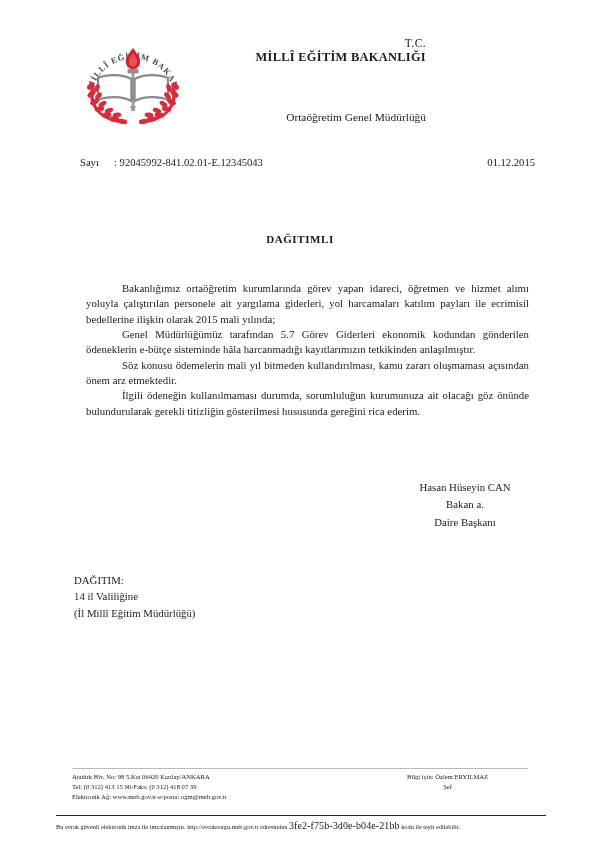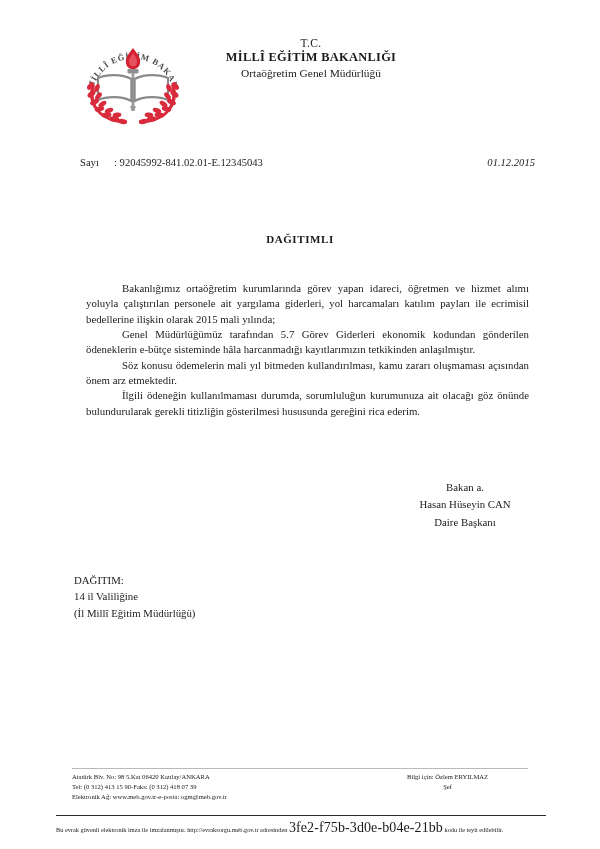--- a/index.html
+++ b/index.html
@@ -32,36 +32,37 @@
   }
   .logo-wrap {
     position: absolute;
     left: 74px; top: 4px;
     width: 118px; height: 104px;
   }
   .org-lines {
     position: absolute;
     left: 196px; top: 14px;
     width: 230px;
-    text-align: center;
+    text-align: right;
     line-height: 1.25;
   }
   .org-tc {
     font-size: 11.5px;
     letter-spacing: 0.4px;
   }
   .org-ministry {
     font-size: 12.4px;
     font-weight: bold;
     letter-spacing: 0.3px;
     white-space: nowrap;
   }
   .org-dept {
     font-size: 11.4px;
     white-space: nowrap;
+    margin-top: 44px;
   }
 
   
   .meta {
     position: absolute;
     left: 80px; top: 155px;
     width: 455px;
     font-size: 10.6px;
     line-height: 1.45;
   }
@@ -69,21 +70,21 @@
     position: relative;
     display: block;
     white-space: nowrap;
   }
   .meta-label {
     display: inline-block;
     width: 34px;
   }
   .meta-date {
     position: absolute;
-    right: 0; top: 0; font-style: italic;
+    right: 0; top: 0;
   }
 
   
   .dagitimli {
     position: absolute;
     left: 0; top: 233px;
     width: 600px;
     text-align: center;
     font-size: 11px;
     font-weight: bold;
@@ -160,21 +161,21 @@
   }
   .esign {
     position: absolute;
     left: 56px; top: 819px;
     width: 490px;
     font-size: 6.3px;
     line-height: 1.3;
     white-space: nowrap;
   }
   .esign .code {
-    font-size: 14px;
+    font-size: 10px;
     letter-spacing: 0.1px;
   }
 </style>
 </head>
 <body>
 
 <div class="page">
 
   <div class="header">
 
@@ -254,22 +255,22 @@
   <div class="dagitimli">DAĞITIMLI</div>
 
   <div class="body-text">
     <p>Bakanlığımız ortaöğretim kurumlarında görev yapan idareci, öğretmen ve hizmet alımı yoluyla çalıştırılan personele ait yargılama giderleri, yol harcamaları katılım payları ile ecrimisil bedellerine ilişkin olarak 2015 mali yılında;</p>
     <p>Genel Müdürlüğümüz tarafından 5.7 Görev Giderleri ekonomik kodundan gönderilen ödeneklerin e-bütçe sisteminde hâla harcanmadığı kayıtlarımızın tetkikinden anlaşılmıştır.</p>
     <p>Söz konusu ödemelerin mali yıl bitmeden kullandırılması, kamu zararı oluşmaması açısından önem arz etmektedir.</p>
     <p>İlgili ödeneğin kullanılmaması durumda, sorumluluğun kurumunuza ait olacağı göz önünde bulundurularak gerekli titizliğin gösterilmesi hususunda gereğini rica ederim.</p>
   </div>
 
   <div class="signature">
+    <div>Hasan Hüseyin CAN</div>
     <div>Bakan a.</div>
-    <div>Hasan Hüseyin CAN</div>
     <div>Daire Başkanı</div>
   </div>
 
   <div class="dagitim">
     <div>DAĞITIM:</div>
     <div>14 il Valiliğine</div>
     <div>(İl Millî Eğitim Müdürlüğü)</div>
   </div>
 
   <div class="footer-rule"></div>

